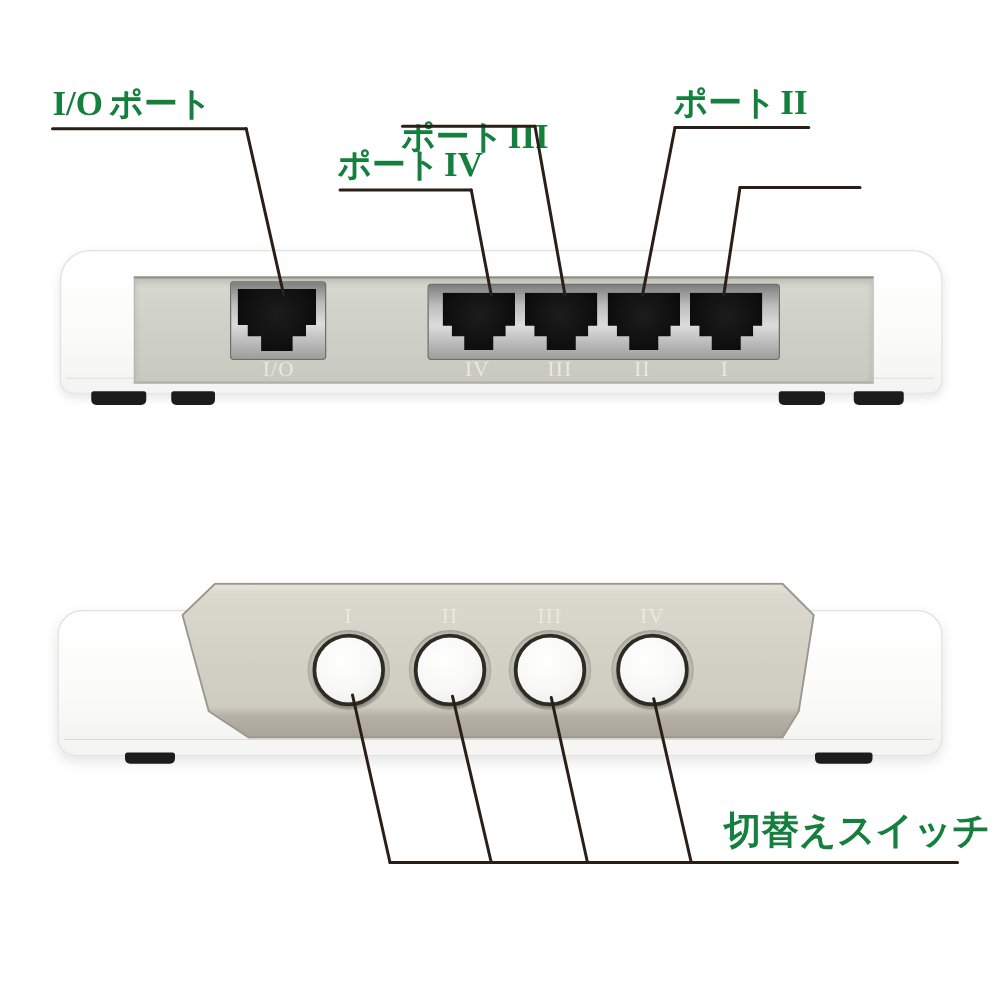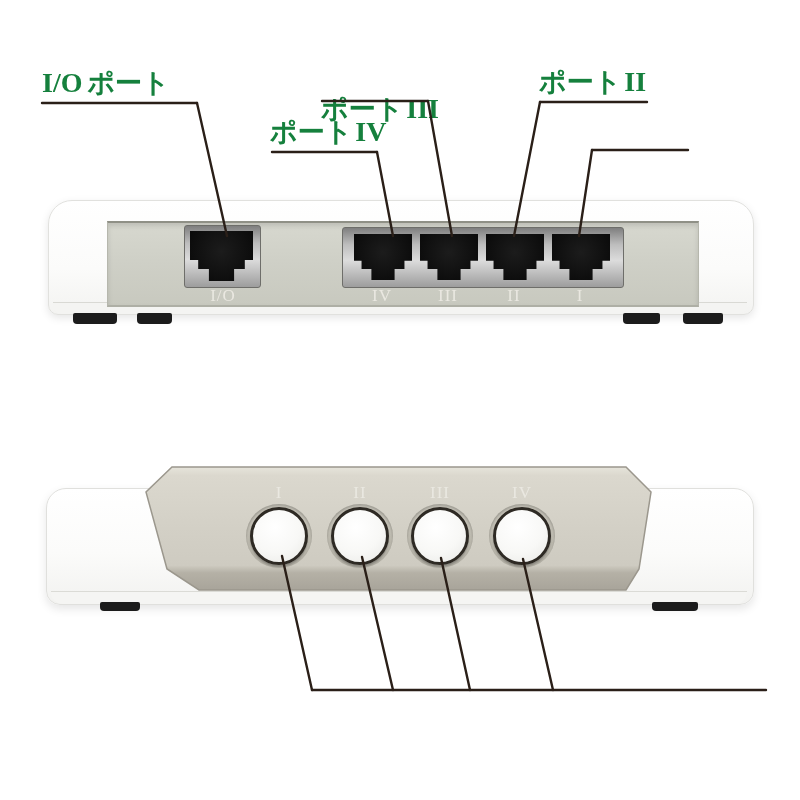--- a/index.html
+++ b/index.html
@@ -163,20 +163,23 @@
       <div class="btn"></div>
     </div>
     <div class="btn-bezel" style="left:443px;top:38px;">
       <div class="btn"></div>
     </div>
 
     <div class="foot" style="left:54px;top:136px;width:40px;height:9px;"></div>
     <div class="foot" style="left:606px;top:136px;width:46px;height:9px;"></div>
   </div>
 
+  <div class="callout switch-callout" style="left:579px;top:645px;">
+    <span>切替えスイッチ</span>
+  </div>
 
   <svg class="lines-overlay" width="800" height="800" viewBox="0 0 800 800">
 
     <line x1="42" y1="103" x2="197" y2="103"></line>
     <line x1="197" y1="103" x2="227" y2="236"></line>
     <line x1="322" y1="101" x2="428" y2="101"></line>
     <line x1="428" y1="101" x2="452" y2="236"></line>
     <line x1="272" y1="152" x2="377" y2="152"></line>
     <line x1="377" y1="152" x2="393" y2="236"></line>
     <line x1="540" y1="102" x2="647" y2="102"></line>

